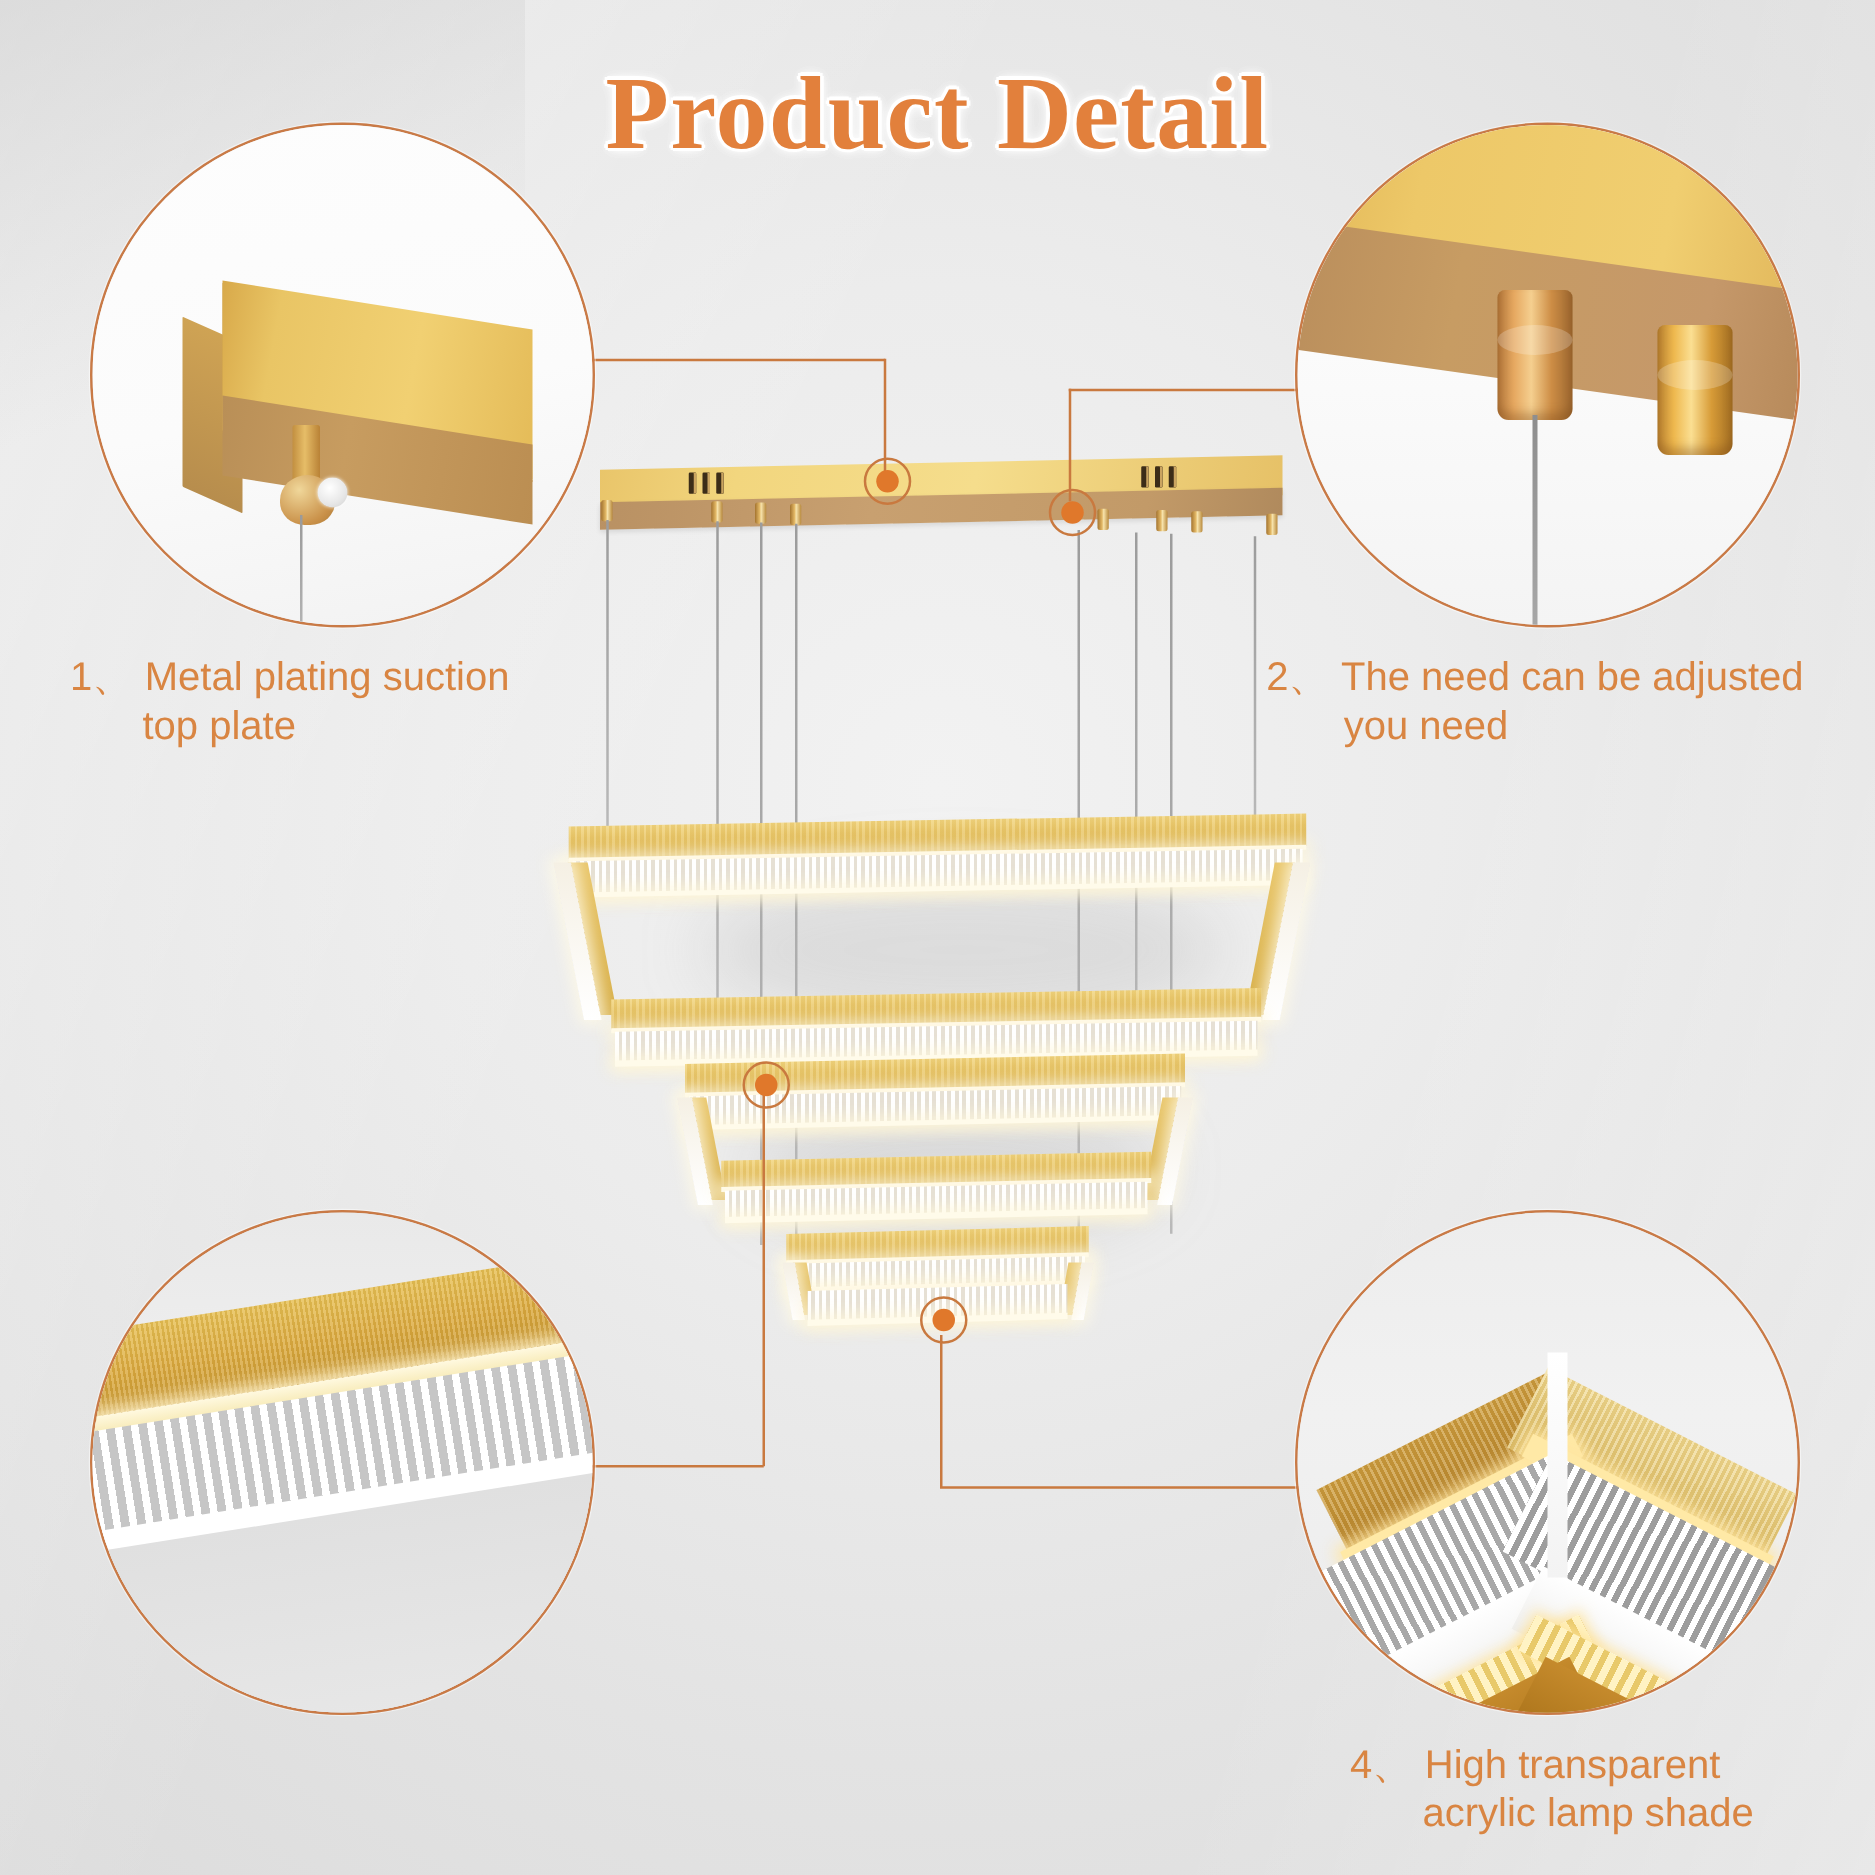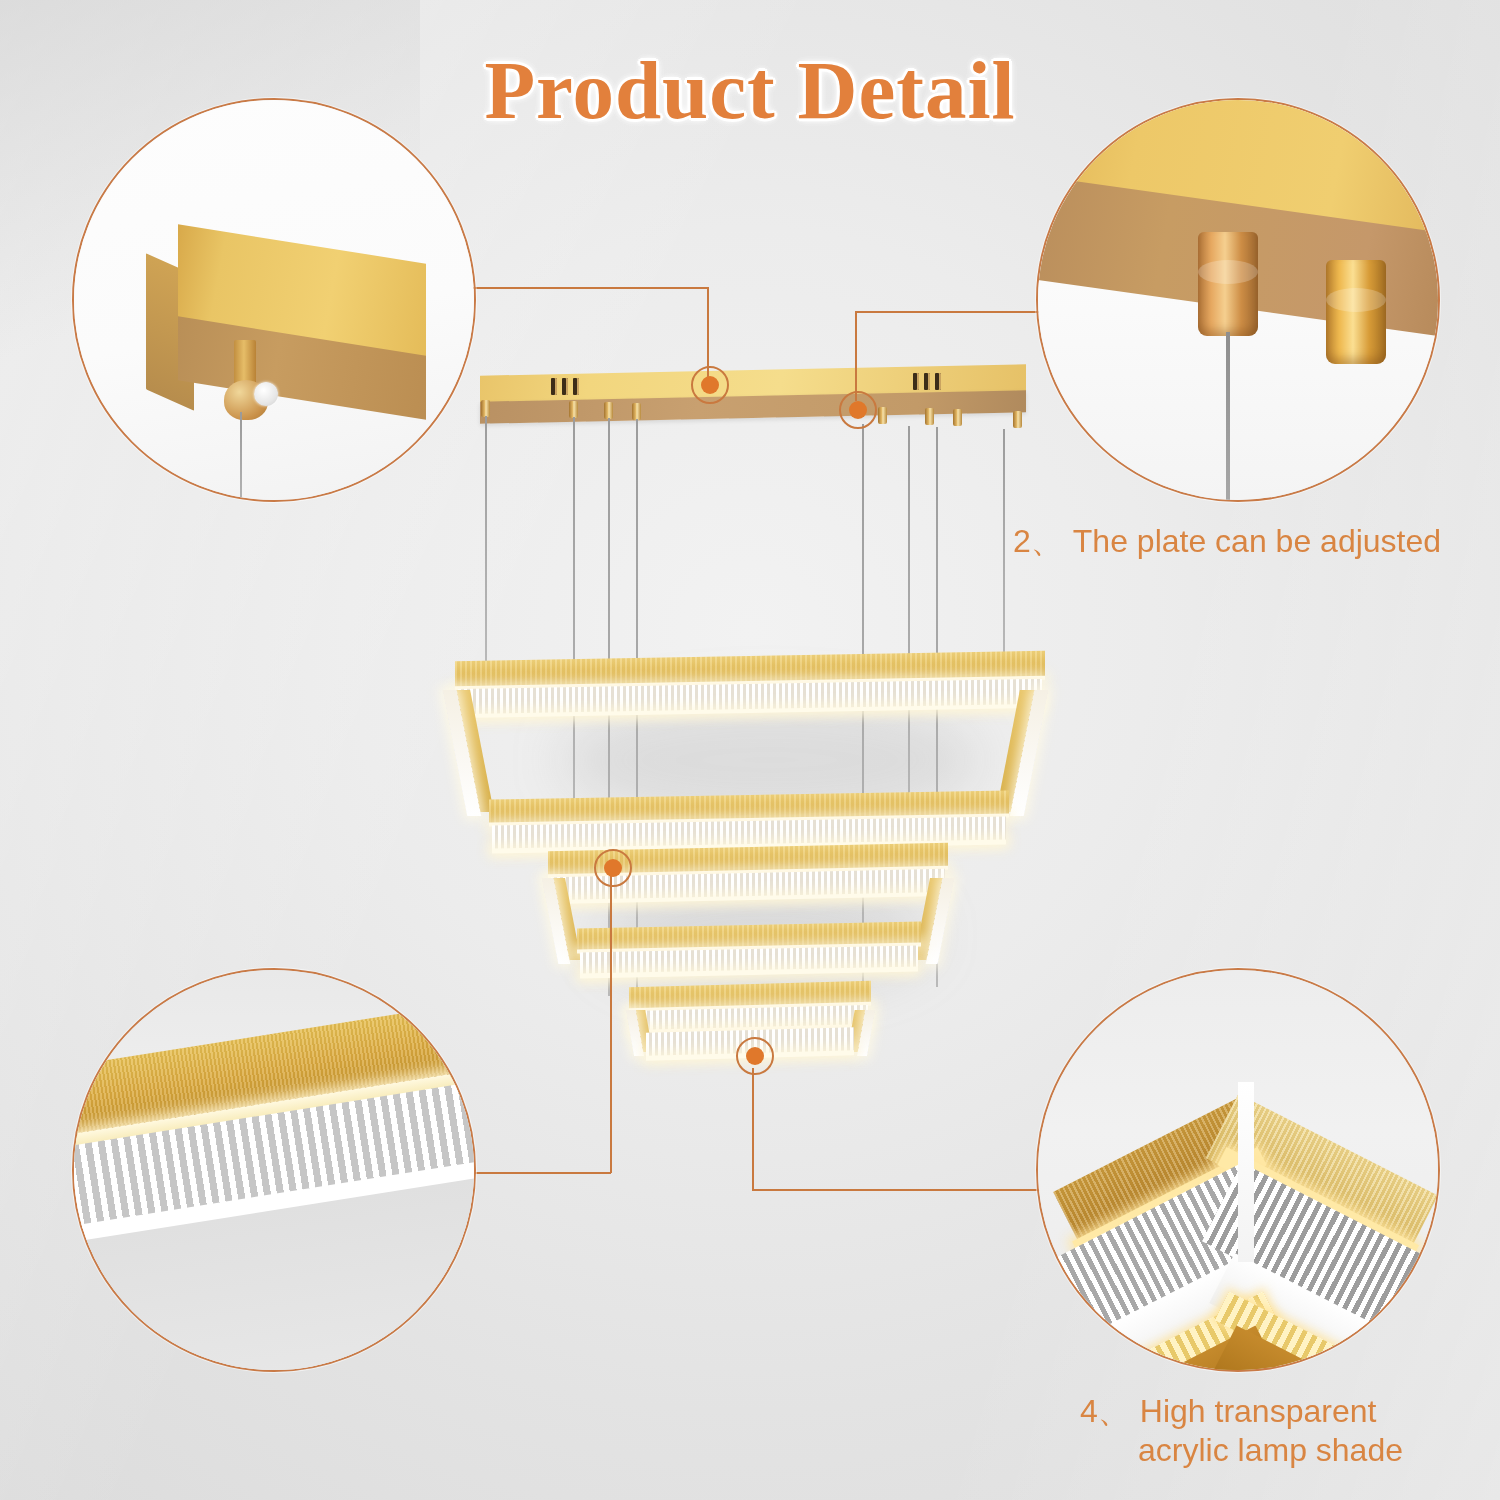--- a/index.html
+++ b/index.html
@@ -371,23 +371,28 @@
         <div class="c4-innR"></div>
         <div class="c4-edge"></div>
         <div class="c4-ledL"></div>
         <div class="c4-ledR"></div>
         <div class="c4-innerGoldL"></div>
         <div class="c4-innerGoldR"></div>
       </div>
     </div>
   </div>
 
+  <div class="callout indent" style="left:56px;top:522px;width:450px;">
+    <span class="num">1、</span><span class="txt">Metal plating suction</span>
+    <span class="l2">top plate</span>
+  </div>
 
   <div class="callout indent" style="left:1013px;top:522px;width:470px;">
-    <span class="num">2、</span><span class="txt">The plate can be adjusted</span>
+    <span class="num">2、</span><span class="txt">The need can be adjusted</span>
+    <span class="l3"> you need</span>
   </div>
 
 
   <div class="callout indent" style="left:1080px;top:1392px;width:430px;">
     <span class="num">4、</span><span class="txt">High transparent</span>
     <span class="l2">acrylic lamp shade</span>
   </div>
 
 </div>
 

